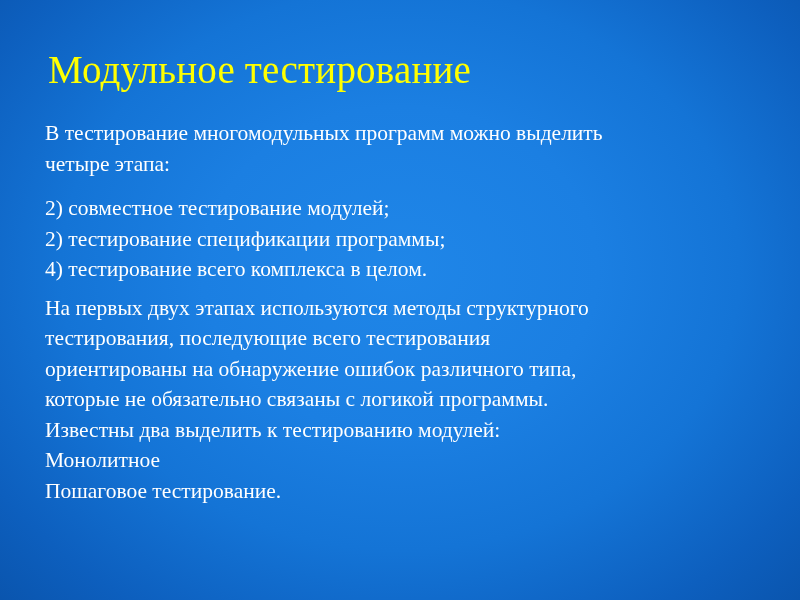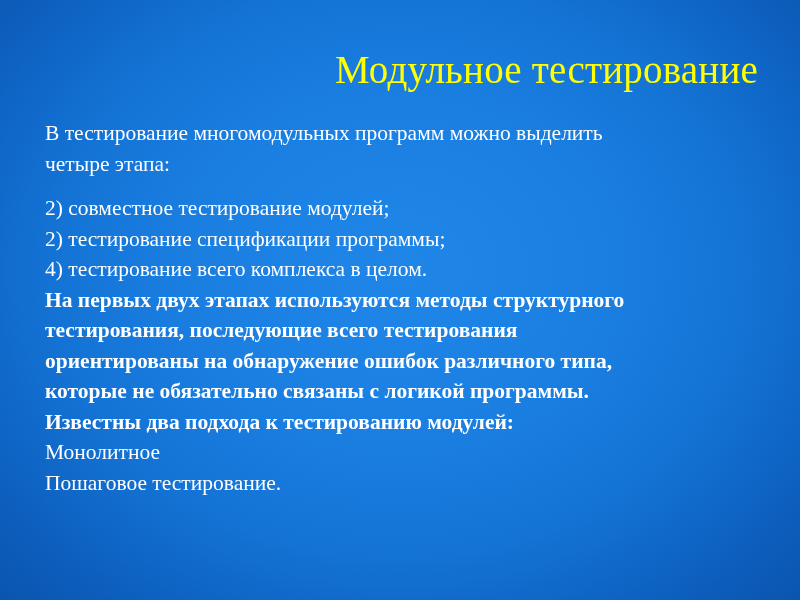--- a/index.html
+++ b/index.html
@@ -24,21 +24,20 @@
     position: absolute;
     left: 48px;
     top: 48px;
     width: 710px;
     color: #ffff00;
     font-family: "Liberation Serif", serif;
     font-size: 39px;
     line-height: 1.15;
     letter-spacing: 0.2px;
     white-space: nowrap;
-    text-align: right;
   }
   .body-block {
     position: absolute;
     left: 45px;
     top: 118px;
     width: 715px;
     color: #ffffff;
     font-family: "Liberation Serif", serif;
     font-size: 21.5px;
     line-height: 1.42;
@@ -47,22 +46,21 @@
     margin: 0 0 0 0;
   }
   .para.intro {
     margin-bottom: 14px;
   }
   .line {
     display: block;
     white-space: nowrap;
   }
   .gap-top {
-    margin-top: 0;
-    font-weight: bold;
+    margin-top: 8px;
   }
   .link-line {
     display: block;
     white-space: nowrap;
     color: #ffffff;
     text-underline-offset: 2px;
   }
 </style>
 </head>
 <body>
@@ -82,21 +80,21 @@
       <span class="line">2) совместное тестирование модулей;</span>
       <span class="line">2) тестирование спецификации программы;</span>
       <span class="line">4) тестирование всего комплекса в целом.</span>
     </div>
 
     <div class="para gap-top">
       <span class="line">На первых двух этапах используются методы структурного</span>
       <span class="line">тестирования, последующие всего тестирования</span>
       <span class="line">ориентированы на обнаружение ошибок различного типа,</span>
       <span class="line">которые не обязательно связаны с логикой программы.</span>
-      <span class="line">Известны два подхода к тестированию модулей:</span>
+      <span class="line">Известны два выделить к тестированию модулей:</span>
     </div>
 
     <div class="para">
       <span class="link-line">Монолитное</span>
       <span class="link-line">Пошаговое тестирование.</span>
     </div>
 
   </div>
 </div>
 

